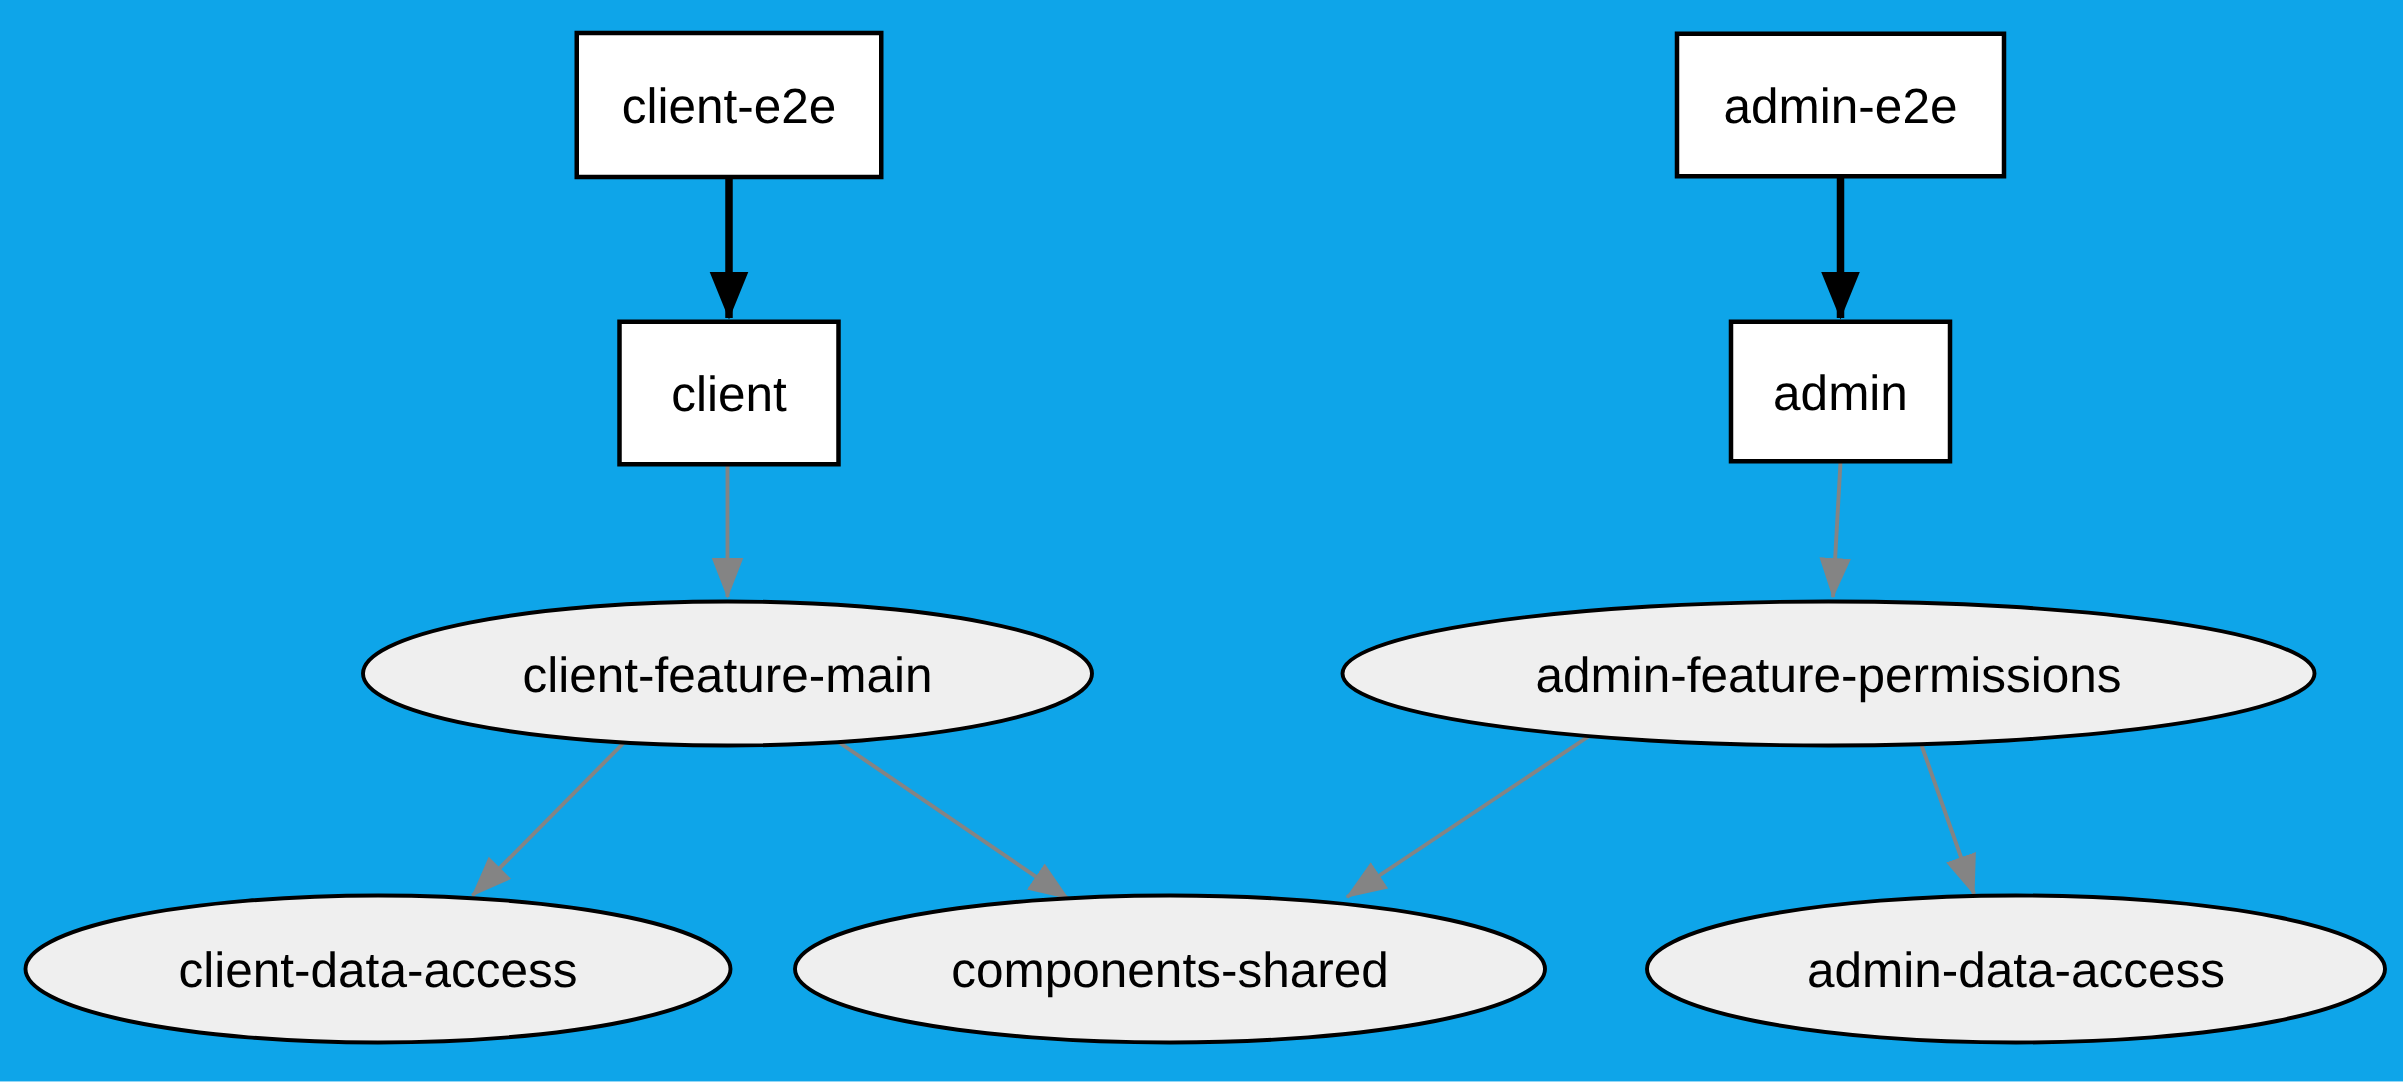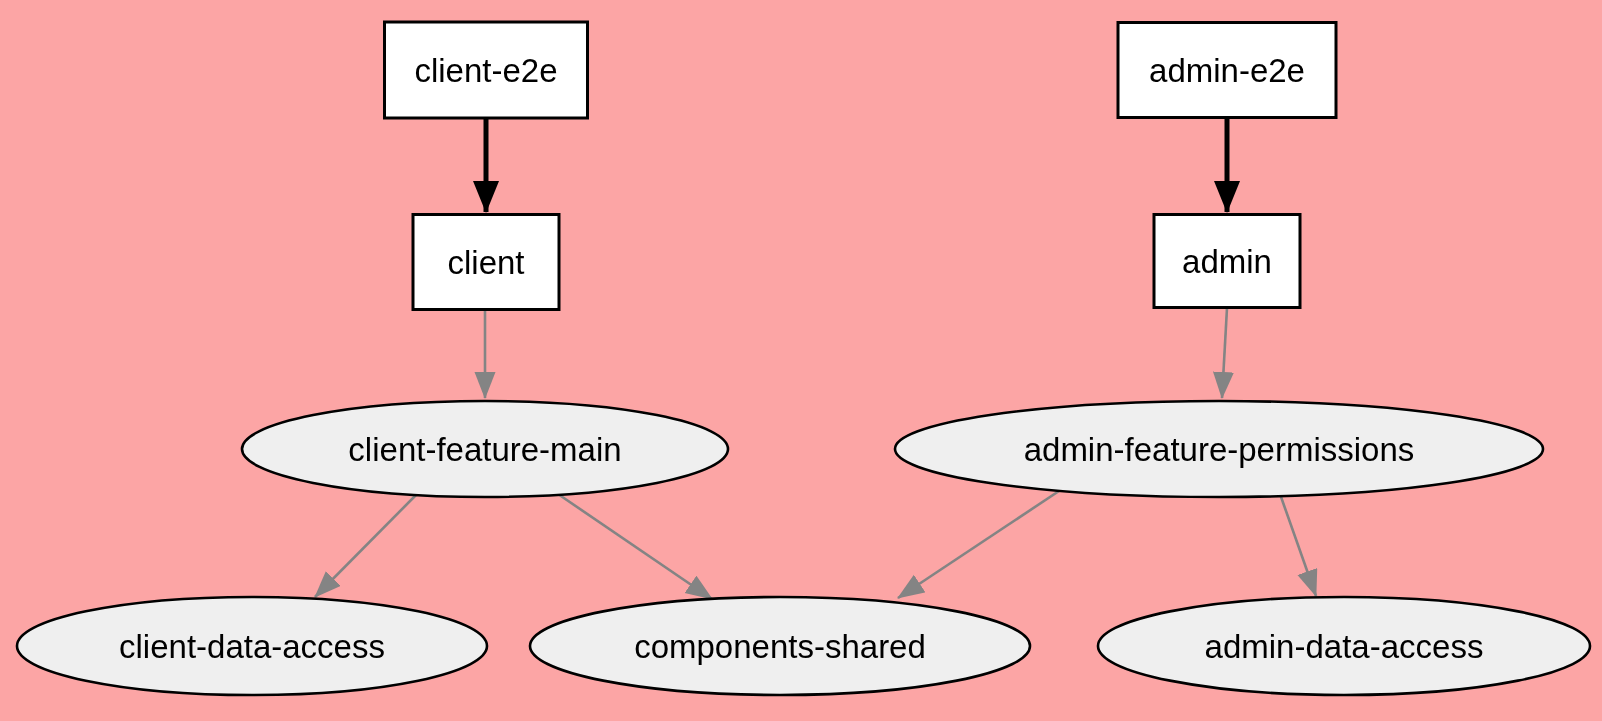--- a/index.html
+++ b/index.html
@@ -8,21 +8,21 @@
     background: #ffffff;
     width: 1602px;
     height: 721px;
     overflow: hidden;
     font-family: "Liberation Sans", sans-serif;
   }
   .graph-wrap {
     position: relative;
     width: 1602px;
     height: 721px;
-    background: #fca5a5;
+    background: #0ea5e9;
   }
   svg { display: block; }
   .edge-strong {
     stroke: #000000;
     stroke-width: 5;
     fill: none;
   }
   .edge-normal {
     stroke: #848484;
     stroke-width: 2.6;

